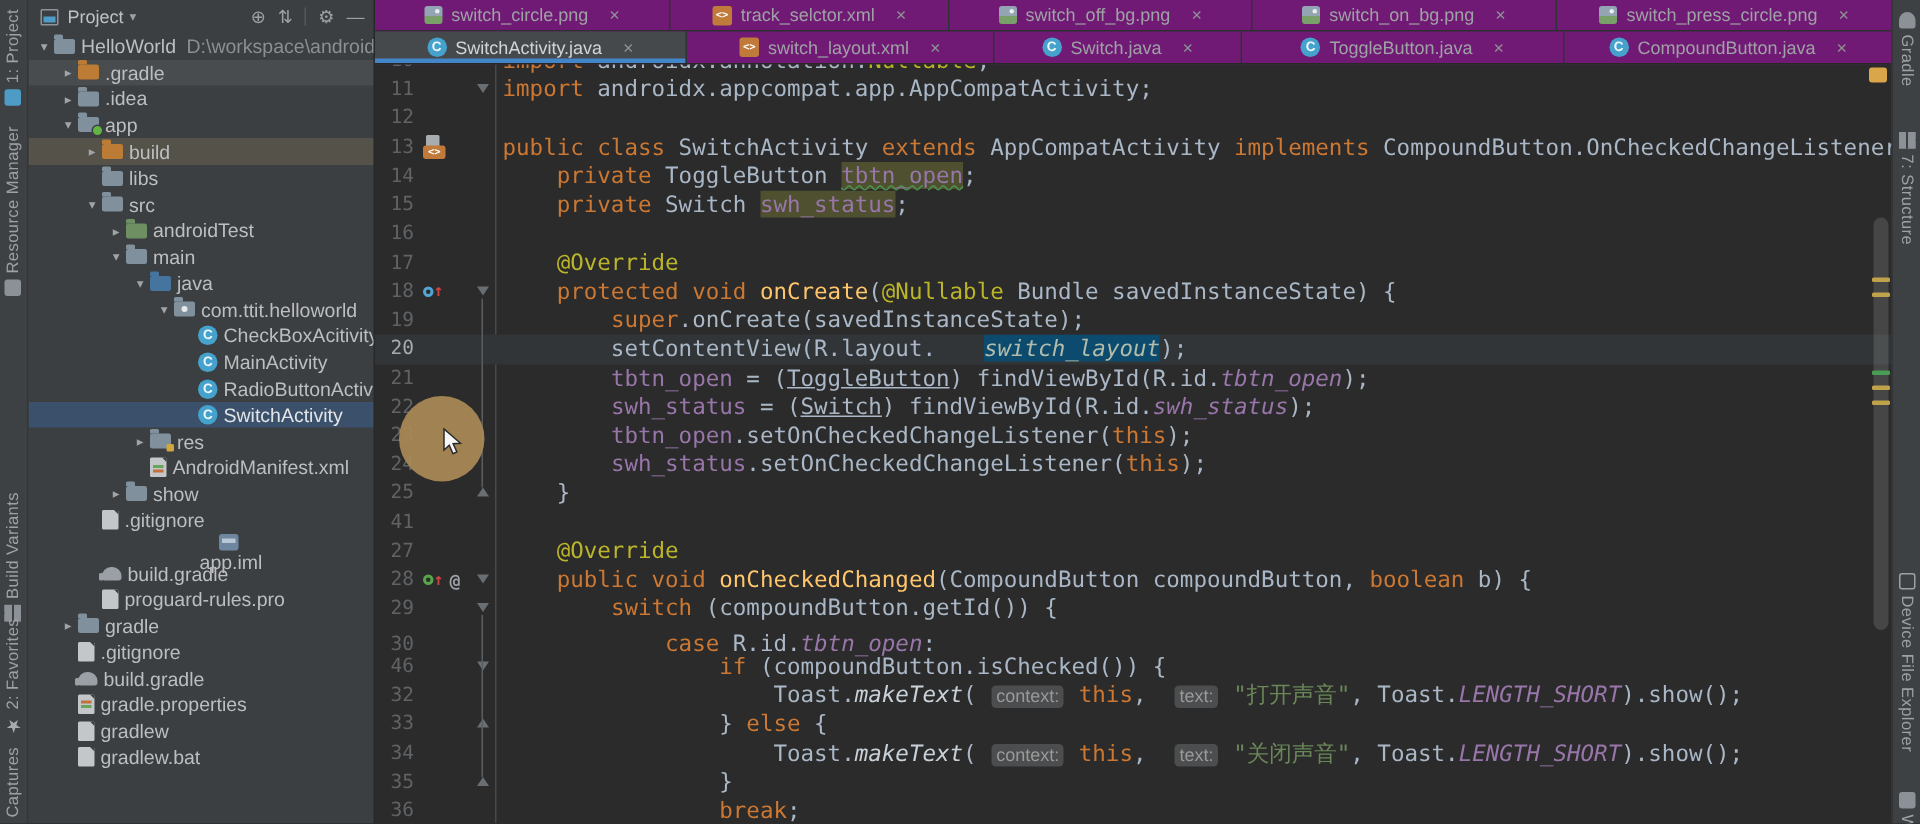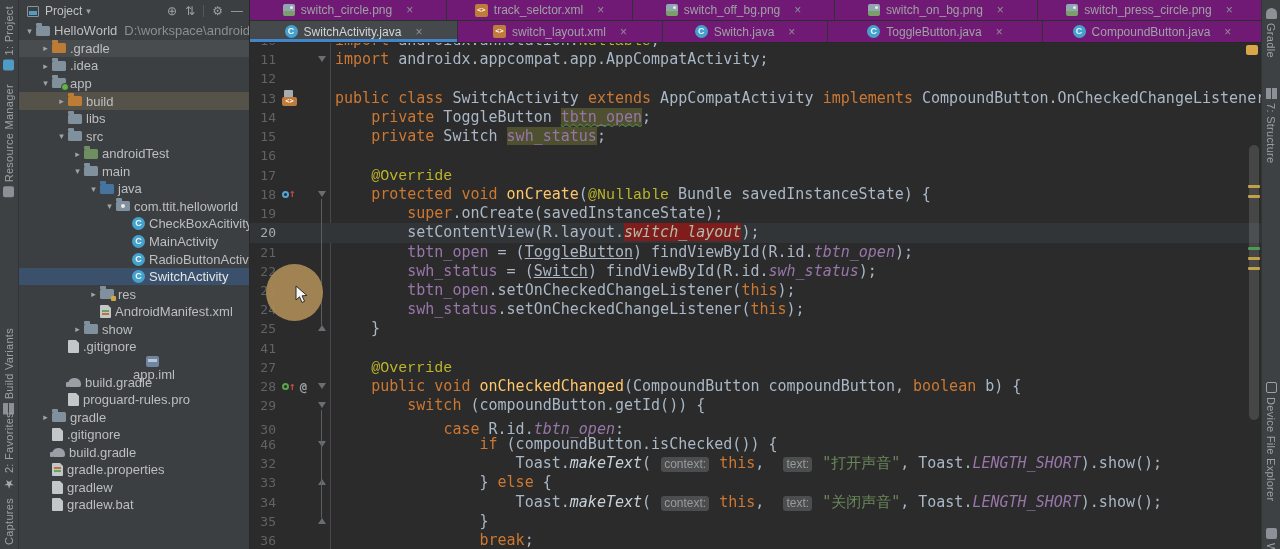--- a/index.html
+++ b/index.html
@@ -86,29 +86,29 @@
   #gutter-sep { position:absolute; left:80px; top:0; bottom:0; width:1px; background:#47494b; }
   #code-lines { position:absolute; left:0; top:-12px; right:0; }
   .cline { position:absolute; left:0; right:0; height:19.23px; white-space:pre; }
   .cline.cur { background:#323537; }
   .lnum { position:absolute; left:0; width:26px; text-align:right; color:#606366;
     font:13px/19.23px "DejaVu Sans Mono",monospace; }
   .cline.cur .lnum { color:#a8abad; }
   .gicons { position:absolute; left:32px; top:1px; height:17px; display:flex; align-items:center; gap:2px; }
   .ctext { position:absolute; left:85px; right:0; font:15px/19.23px "DejaVu Sans Mono",monospace; color:#a9b7c6; overflow:hidden; }
 
-  .tk-k { color:#cc7832; } .tk-p { color:#a9b7c6; } .tk-a { color:#bbb529;font-family:Liberation Mono, monospace; }
+  .tk-k { color:#cc7832; } .tk-p { color:#a9b7c6; } .tk-a { color:#bbb529; }
   .tk-d { color:#ffc66b; } .tk-f { color:#9876aa; }
   .tk-fi { color:#9876aa; font-style:italic; }
   .tk-s { color:#6a8759; } .tk-c { color:#9876aa; font-style:italic; }
   .tk-m { font-style:italic; color:#c8d0d8; }
   .tk-u { text-decoration:underline; color:#a9b7c6; }
   .tk-hl { background:#4e502f; color:#9876aa; }
   .tk-hlw { background:#4e502f; color:#9876aa; text-decoration:underline wavy #4e8f4e 1px; }
-  .tk-g { background:#7f1d1d; color:#b2bcaa; font-style:italic; }
+  .tk-g { background:#0c4a6e; color:#b2bcaa; font-style:italic;margin-left:32px; }
   .tk-h { background:#4b4d4e; color:#9a9a9a; border-radius:3px; padding:0 3px; margin:0 1px;
     font:12px/15px "Liberation Sans",sans-serif; display:inline-block; vertical-align:baseline; }
 
   .fm { position:absolute; left:68px; width:0; height:0; top:6px; }
   .fm.start { border-left:4px solid transparent; border-right:4px solid transparent; border-top:6px solid #696e72; }
   .fm.end { border-left:4px solid transparent; border-right:4px solid transparent; border-bottom:6px solid #696e72; }
   .fold-line { position:absolute; left:71px; width:1px; background:#5a5e61; }
 
   .gi-rel { position:relative; display:inline-block; width:16px; height:16px; }
   .gi-rel .pg { position:absolute; left:2px; top:0; width:9px; height:9px; background:#a7acb0; border-radius:1px; }

